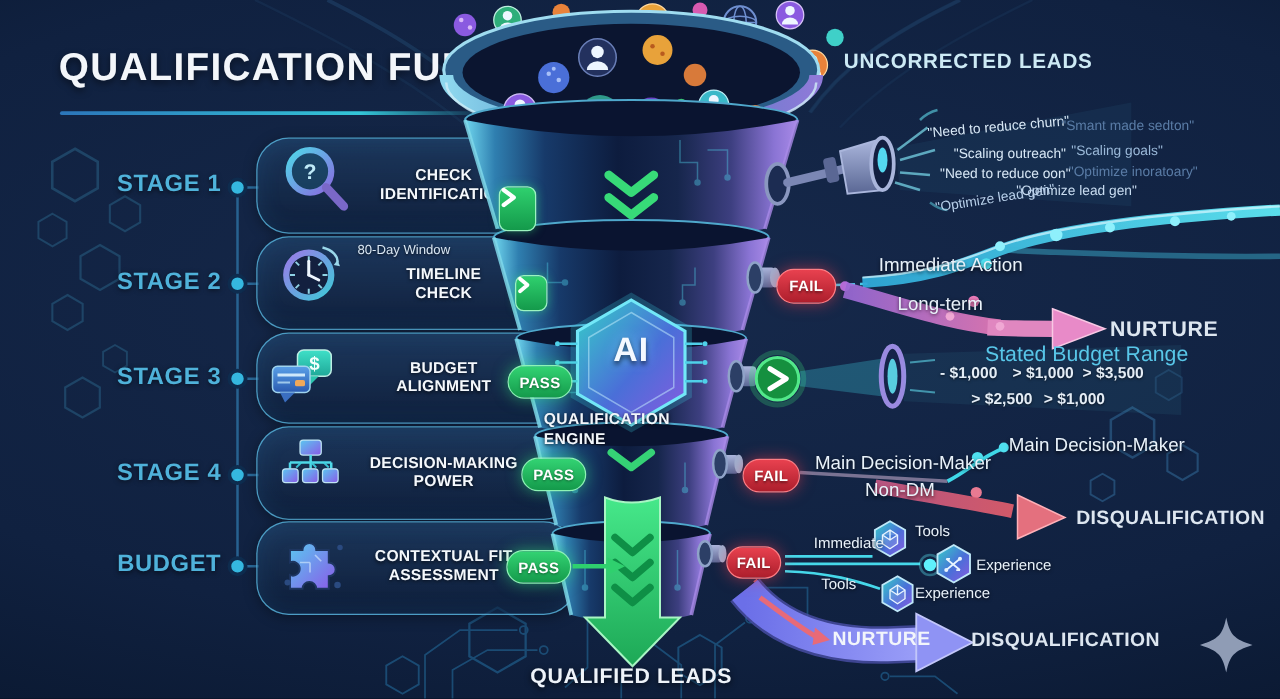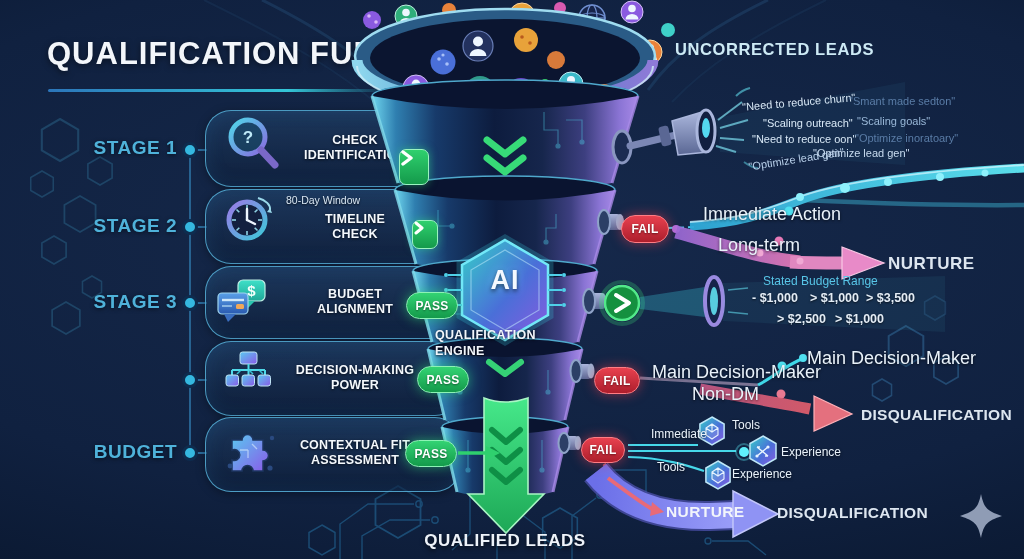--- a/index.html
+++ b/index.html
@@ -71,25 +71,25 @@
   .t-sub{left:736px;top:71px;font-size:13.5px;color:#9fc4e4;}
   .q{font-size:11px;white-space:nowrap;}
   .q0{left:742px;top:96px;transform:rotate(-5deg);color:#d8e8f6}
   .q1{left:849px;top:95px;color:#5a7ca6}
   .q2{left:763px;top:117px;color:#d8e8f6}
   .q3{left:857px;top:115px;color:#9ab8d8}
   .q4{left:752px;top:133px;color:#d8e8f6}
   .q5{left:855px;top:132px;color:#5a7ca6}
   .q6{left:813px;top:147px;color:#c8dcf0}
   .q7{left:748px;top:153px;transform:rotate(-9deg);color:#b8d0ea}
-  .lbl{font-size:18px;color:#e9f2fa;text-shadow:0 1px 3px rgba(0,0,0,.7);white-space:nowrap;}
+  .lbl{font-size:15px;color:#e9f2fa;text-shadow:0 1px 3px rgba(0,0,0,.7);white-space:nowrap;}
   .t-immediate{left:703px;top:204px}
   .t-longterm{left:718px;top:235px}
   .t-nurture-r{left:888px;top:254px;font-size:17px;font-weight:800;color:#dde6f0;letter-spacing:.5px}
-  .t-budget-head{left:763px;top:274px;font-size:12px;color:#58c6e8}
+  .t-budget-head{left:788px;top:274px;font-size:17px;color:#58c6e8}
   .bv{font-size:12.5px;font-weight:700;color:#e4edf6;white-space:nowrap;text-shadow:0 1px 2px rgba(0,0,0,.6)}
   .bv0{left:752px;top:291px}.bv1{left:810px;top:291px}.bv2{left:866px;top:291px}
   .bv3{left:777px;top:312px}.bv4{left:835px;top:312px}
   .t-mdm-path{left:652px;top:362px}
   .t-mdm-branch{left:807px;top:348px}
   .t-nondm{left:692px;top:384px}
   .t-disq-r{left:861px;top:406px;font-size:15.5px;font-weight:800;color:#dde6f0;letter-spacing:.3px}
   .t-industry{left:651px;top:427px;font-size:12px}
   .t-tools-top{left:732px;top:418px;font-size:12px}
   .t-exp-mid{left:781px;top:445px;font-size:12px}
@@ -172,20 +172,21 @@
 
     <path d="M981 494 C984 508 987 511 1002 516 C987 521 984 524 981 538 C978 524 975 521 960 516 C975 511 978 508 981 494 Z" fill="#8f9cb5"></path>
   </svg>
 
   <div class="abs title">QUALIFICATION FUNNEL</div>
   <div class="abs title-underline"></div>
 
   <div class="abs stage-label sl1">STAGE 1</div>
   <div class="abs stage-label sl2">STAGE 2</div>
   <div class="abs stage-label sl3">STAGE 3</div>
+  <div class="abs stage-label sl4">STAGE 4</div>
   <div class="abs stage-label sl5">BUDGET</div>
 
   <div class="abs card c1"></div>
   <div class="abs card c2"></div>
   <div class="abs card c3"></div>
   <div class="abs card c4"></div>
   <div class="abs card c5"></div>
 
   <svg width="1024" height="559" viewBox="0 0 1024 559">
     <defs>

